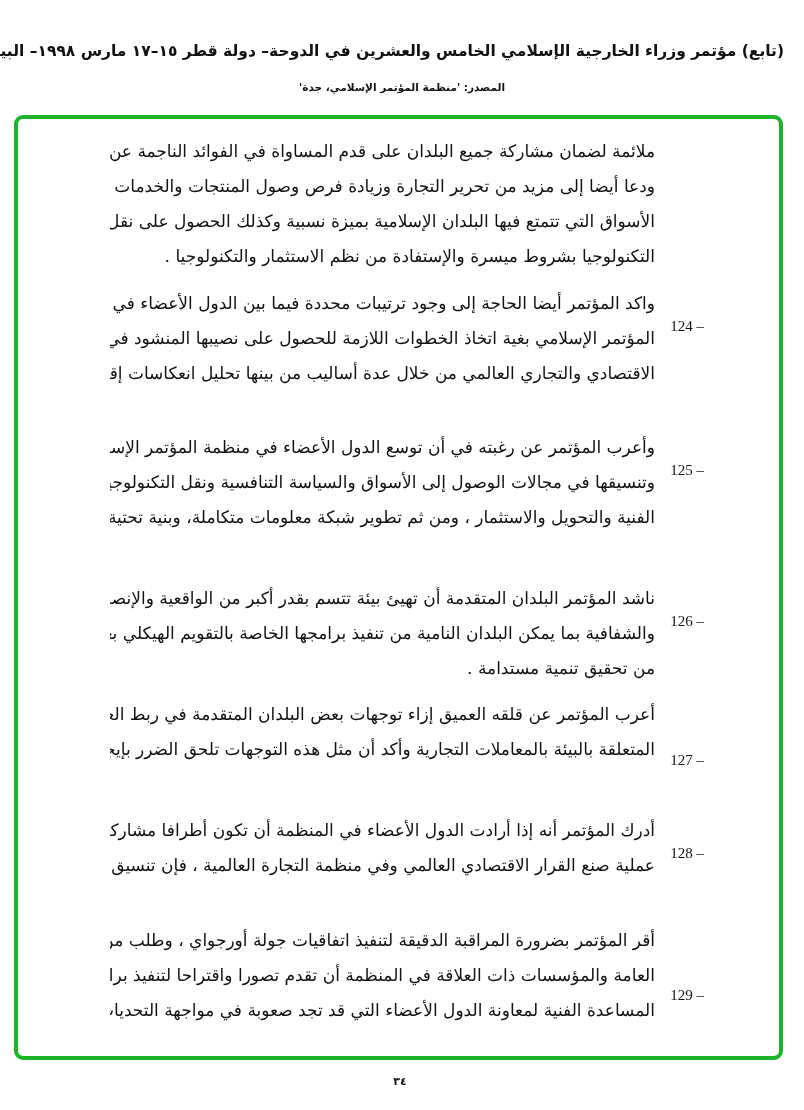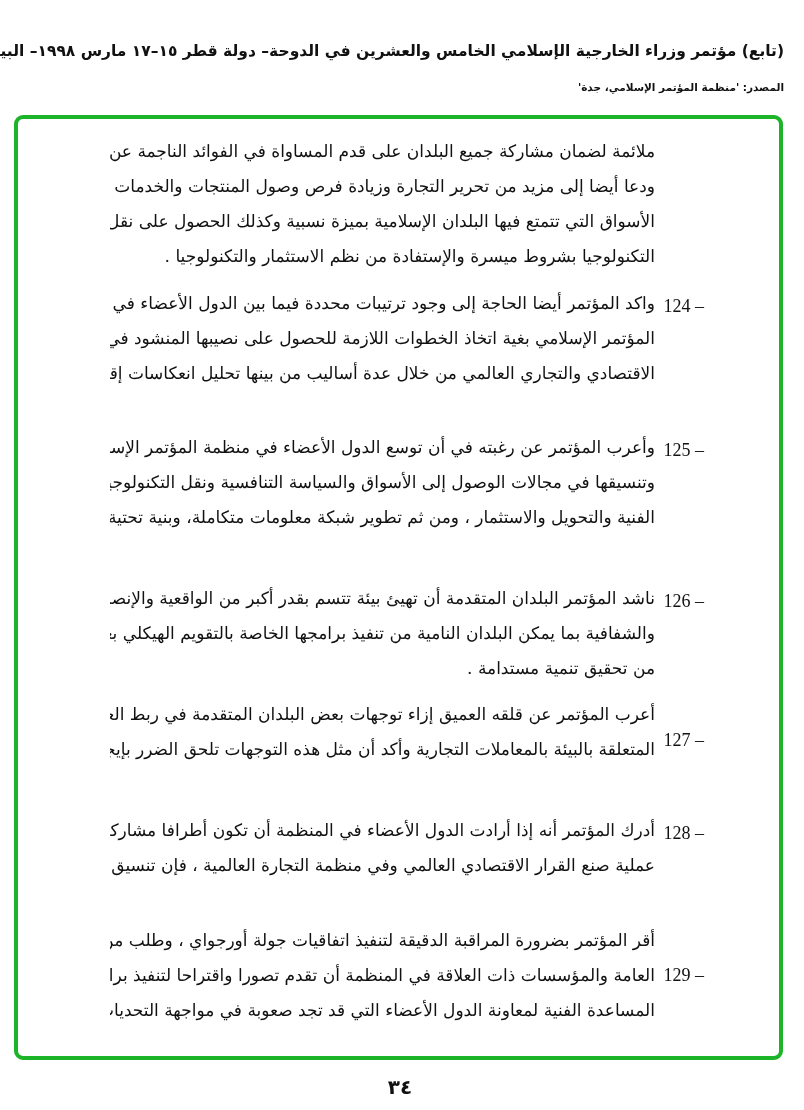--- a/index.html
+++ b/index.html
@@ -27,20 +27,21 @@
       font-size: 15.5px;
       line-height: 20px;
       white-space: nowrap;
       letter-spacing: -0.2px;
     }
     .header-source {
       position: absolute;
       top: 80px;
       left: 20px;
       width: 764px;
+      text-align: center;
       direction: rtl;
       font-family: "DejaVu Sans", "Liberation Sans", sans-serif;
       font-weight: bold;
       font-size: 10.5px;
       line-height: 14px;
       white-space: nowrap;
     }
     .frame {
       position: absolute;
       left: 14px;
@@ -70,34 +71,35 @@
     }
     .para-line.last {
       text-align-last: right;
     }
     .para-num {
       position: absolute;
       left: 654px;
       width: 50px;
       direction: ltr;
       font-family: "Liberation Serif", "DejaVu Serif", serif;
-      font-size: 18px;
+      font-size: 15px;
       line-height: 20px;
       text-align: right;
       white-space: nowrap;
+      margin-top: 20px;
     }
     .page-number {
       position: absolute;
       top: 1075px;
       left: 370px;
       width: 60px;
       text-align: center;
       font-family: "DejaVu Sans", "Liberation Sans", sans-serif;
       font-weight: bold;
-      font-size: 20px;
+      font-size: 11px;
       direction: rtl;
     }
   </style>
 </head>
 <body>
 
 <div class="header-title">(تابع) مؤتمر وزراء الخارجية الإسلامي الخامس والعشرين في الدوحة– دولة قطر ١٥–١٧ مارس ١٩٩٨– البيان الختامي</div>
 <div class="header-source">المصدر: 'منظمة المؤتمر الإسلامي، جدة'</div>
 
 <div class="frame"></div>

